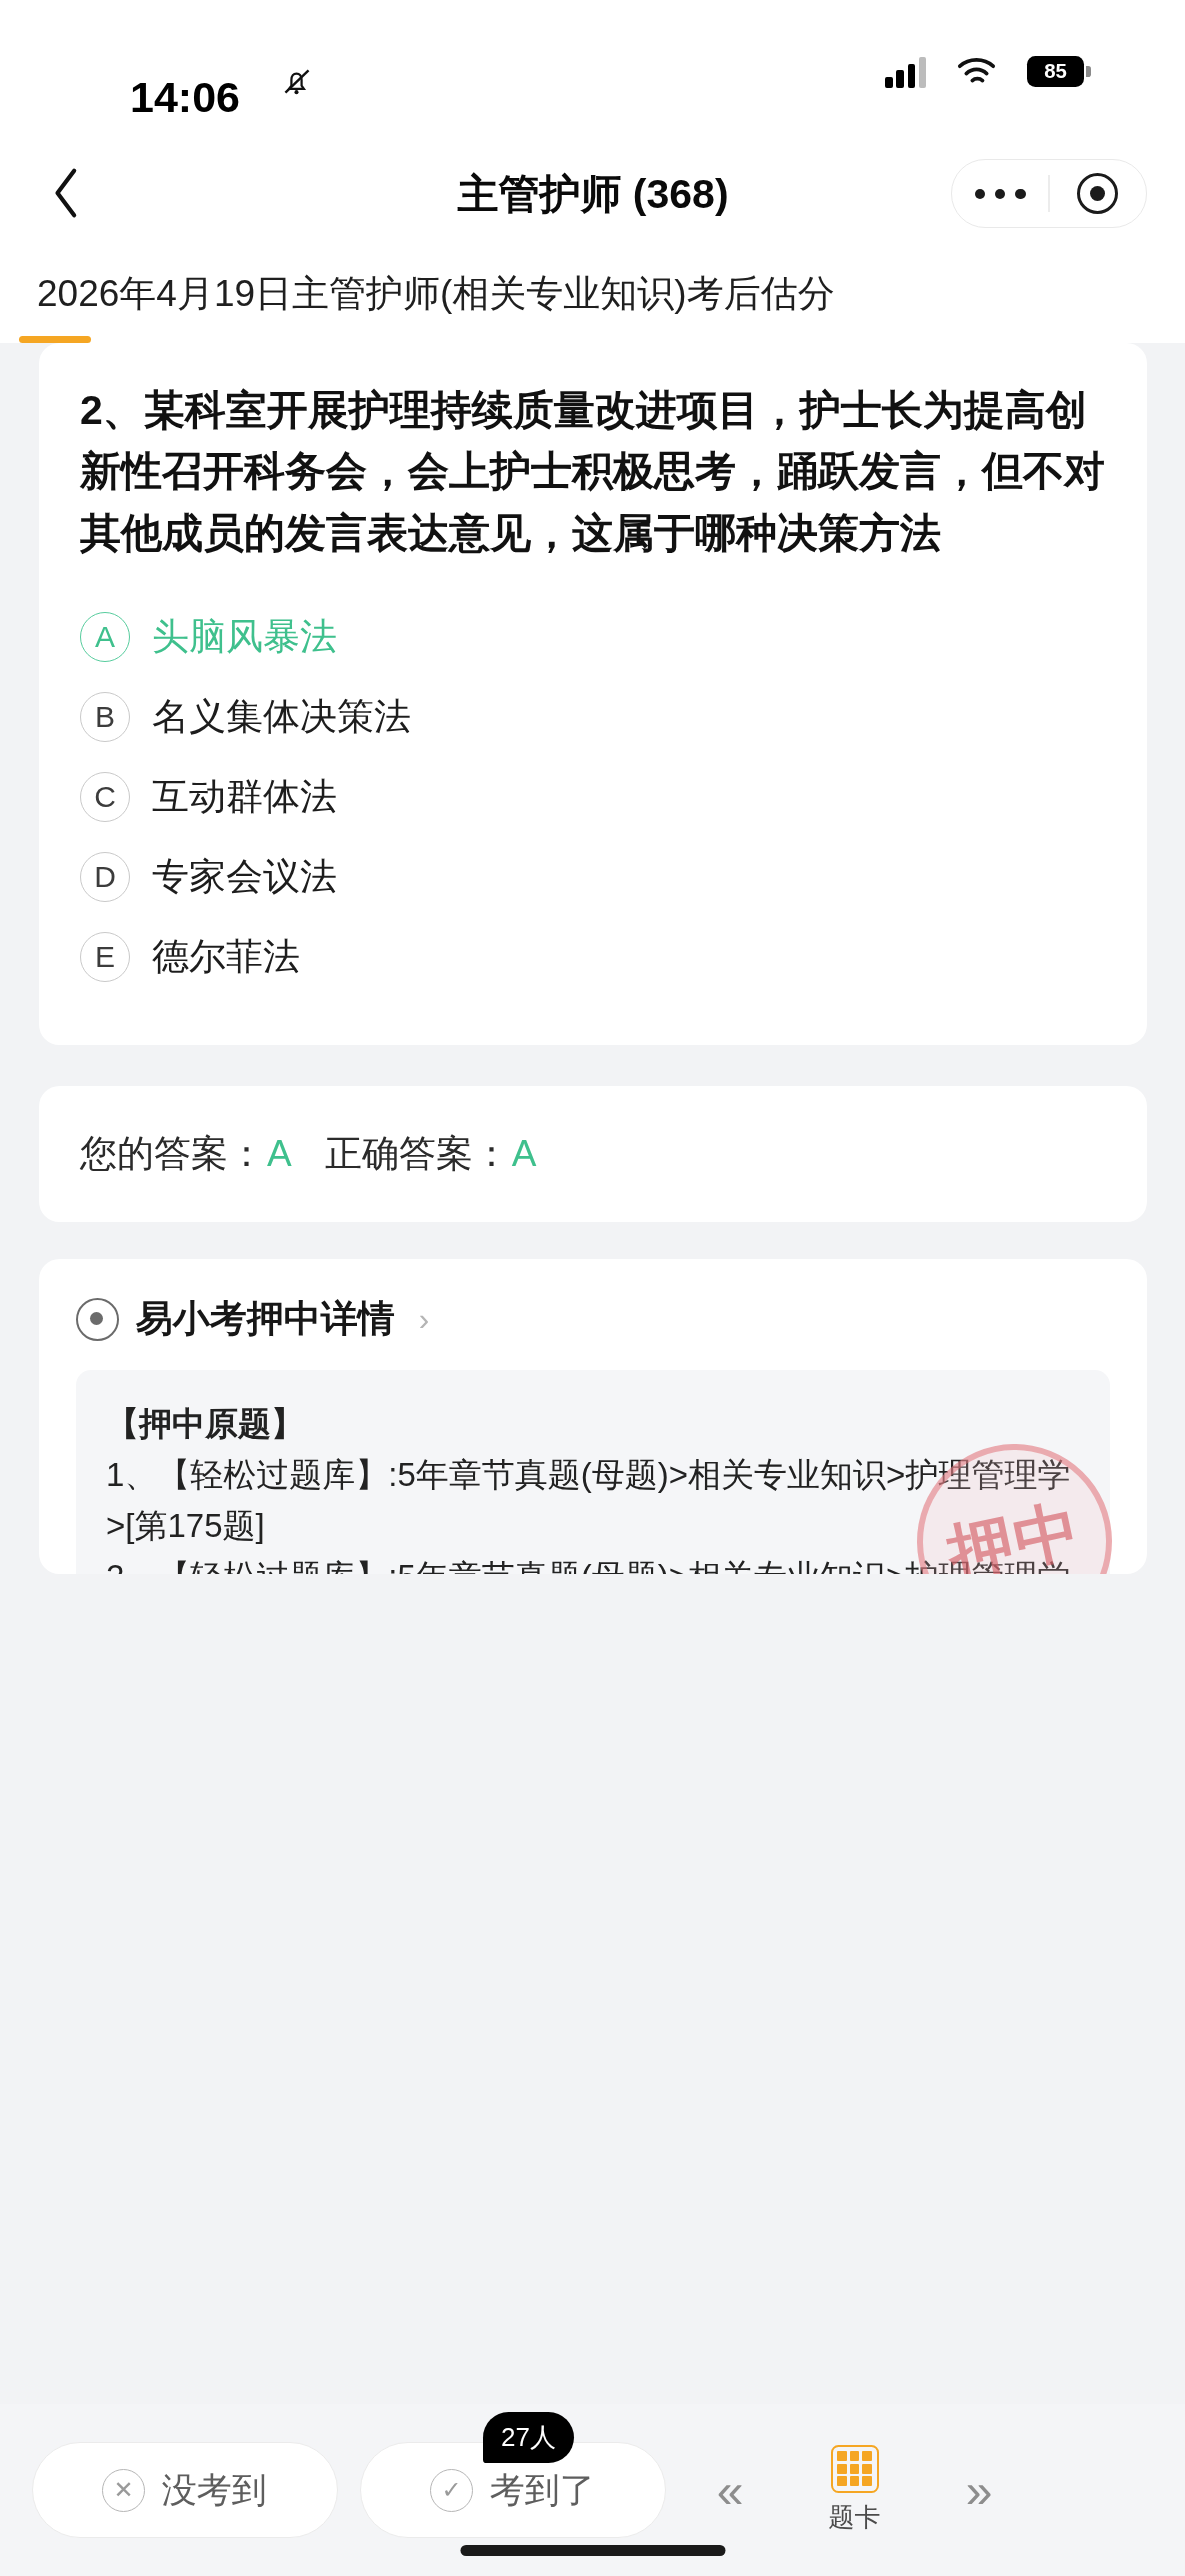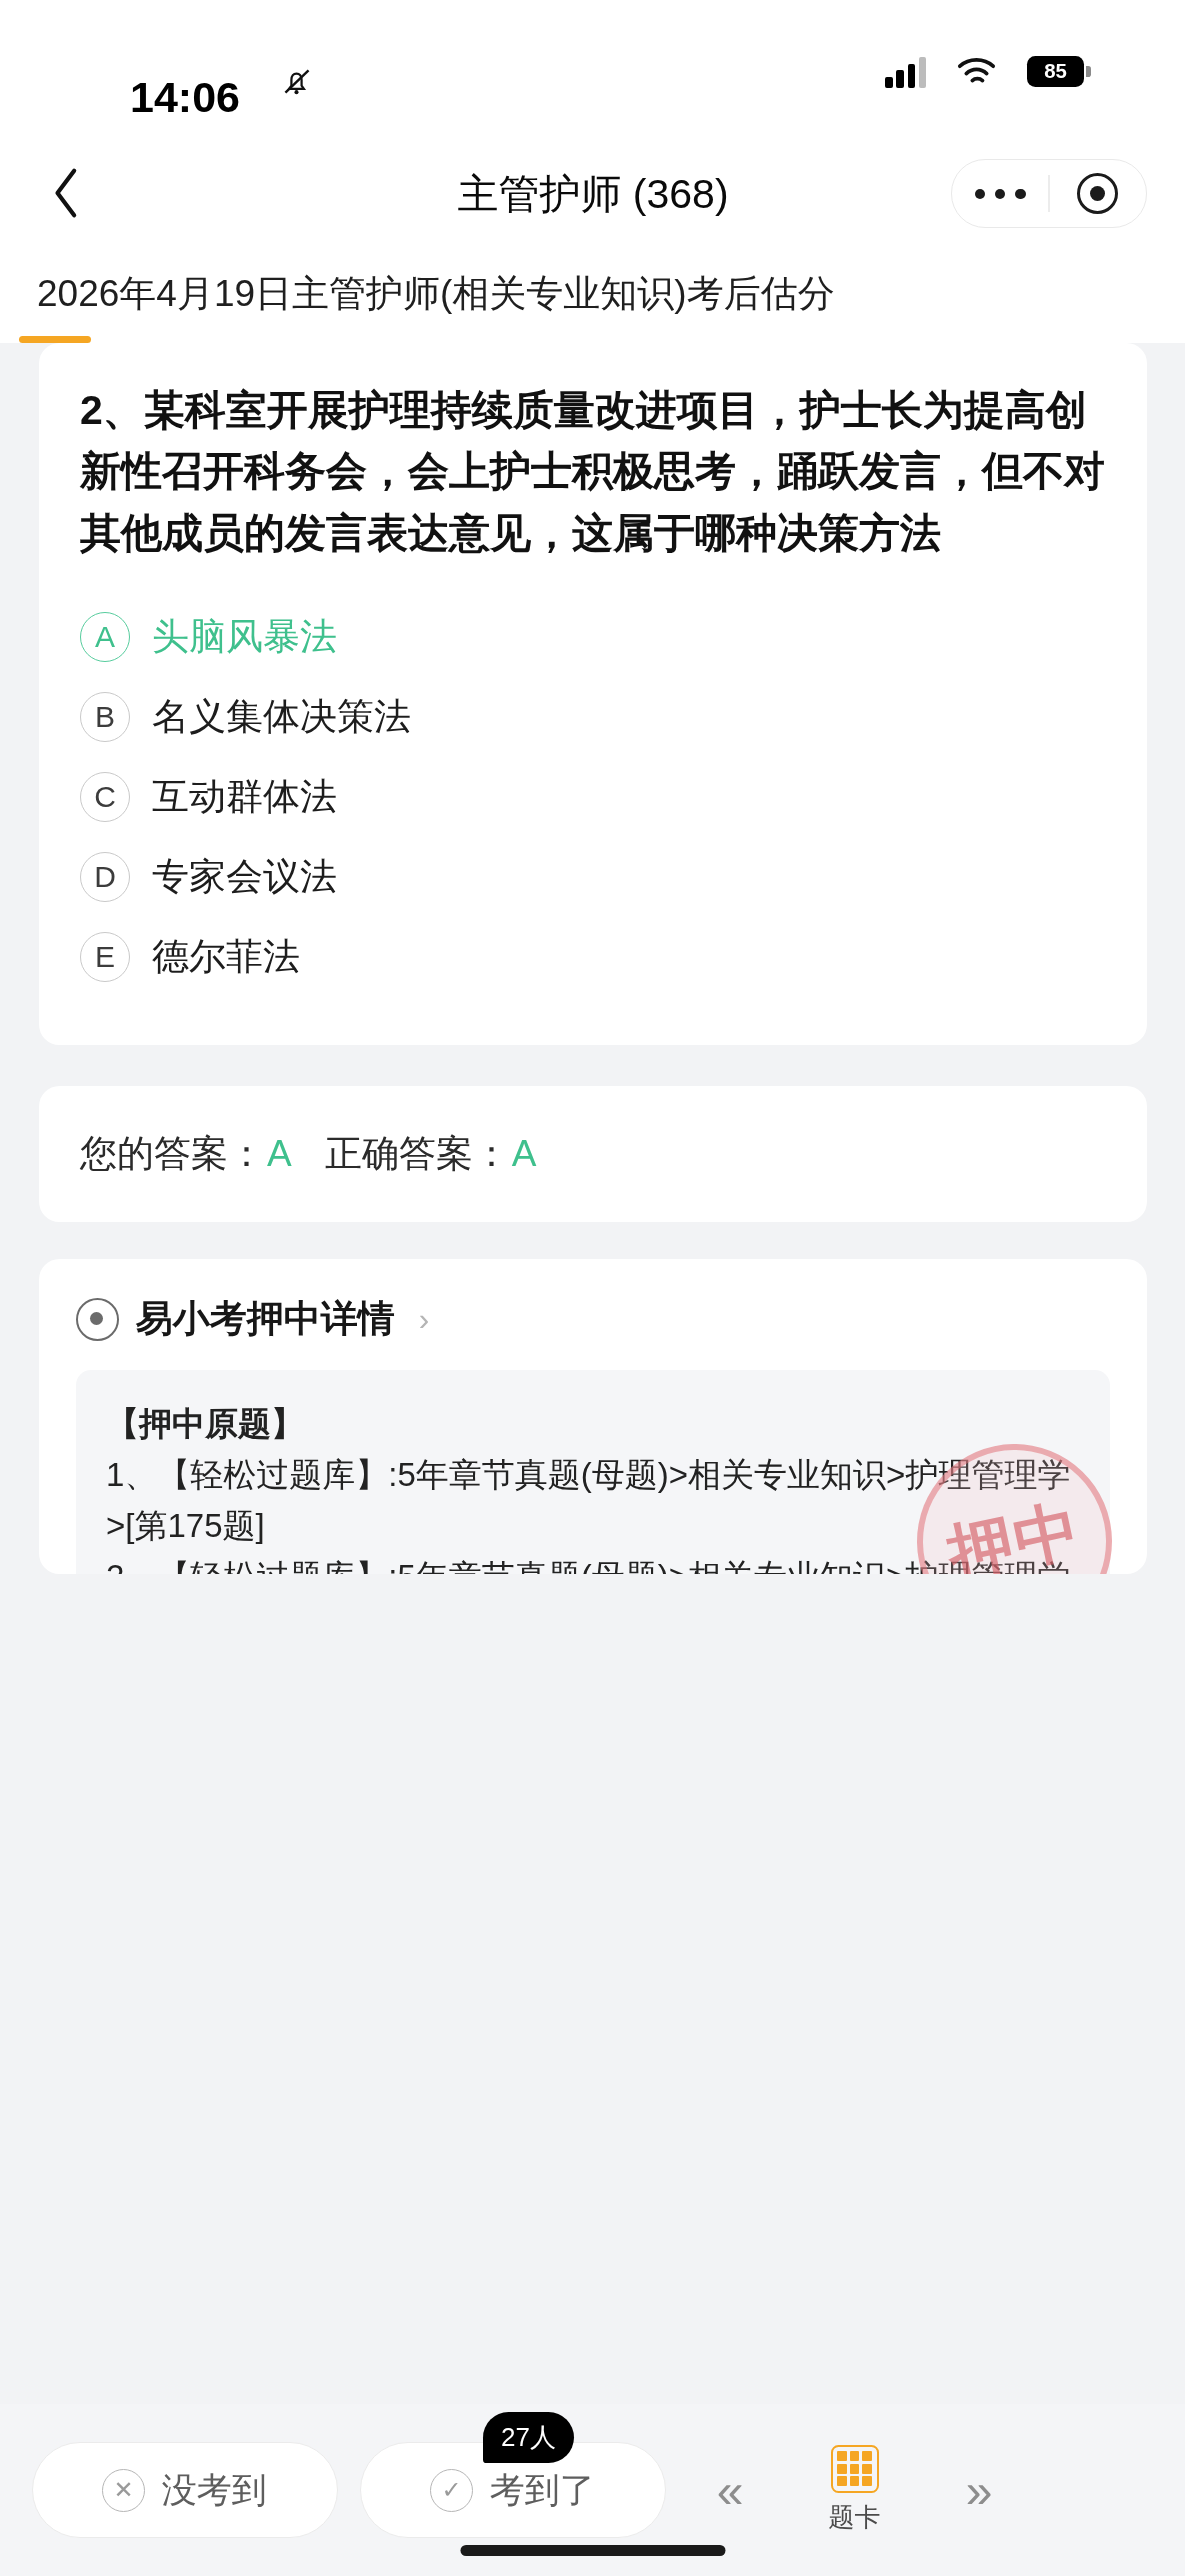--- a/index.html
+++ b/index.html
@@ -79,21 +79,21 @@
   .nav-back {
     position: absolute; left: 39px; top: 26px;
     width: 56px; height: 56px;
     display: flex; align-items: center; justify-content: center;
   }
   .nav-back svg { display: block; }
   .nav-title {
     width: 100%;
     text-align: center;
     font-size: 41px;
-    font-weight: normal;
+    font-weight: bold;
     color: #0a0a0a;
   }
   .nav-caps {
     position: absolute; right: 39px; top: 20.4px;
     width: 196px; height: 69px;
     border-radius: 34px;
     border: 1.9px solid #e9e9e9;
     background: #fff;
     display: flex; align-items: center;
   }

